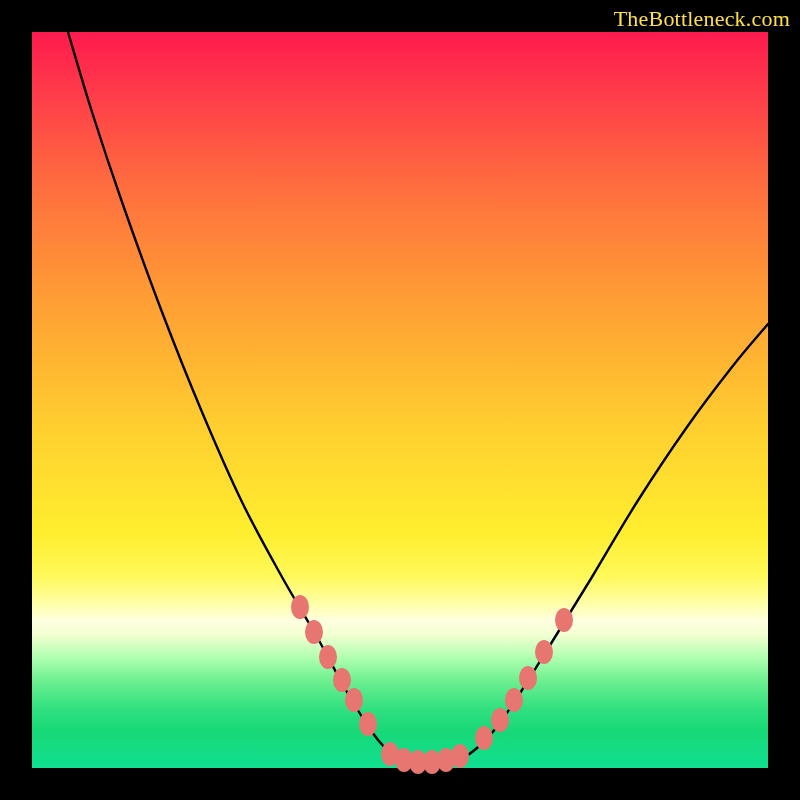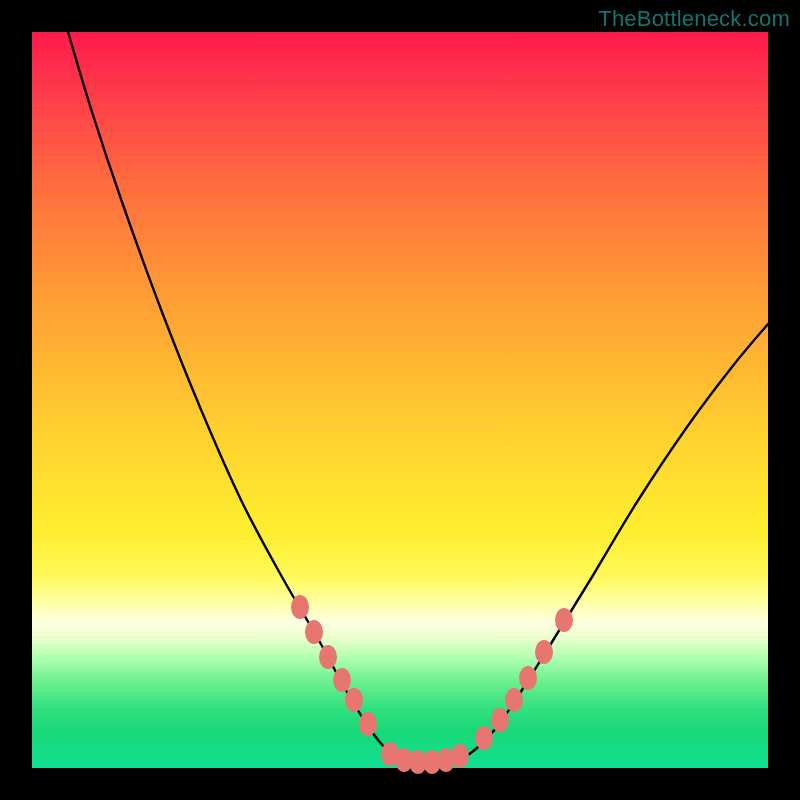--- a/index.html
+++ b/index.html
@@ -40,23 +40,23 @@
       #70f090 88%,
       #30e080 92%,
       #18d878 95%,
       #10e090 100%
     );
   }
   .watermark {
     position: absolute;
     top: 6px;
     right: 10px;
-    font-family: Liberation Sans, sans-serif;
+    font-family: Liberation Serif, serif;
     font-size: 22px;
-    color: #0f766e;
+    color: #fde047;
     letter-spacing: 0.2px;
     user-select: none;
   }
   svg.curve {
     position: absolute;
     left: 0;
     top: 0;
     width: 736px;
     height: 736px;
     overflow: visible;

